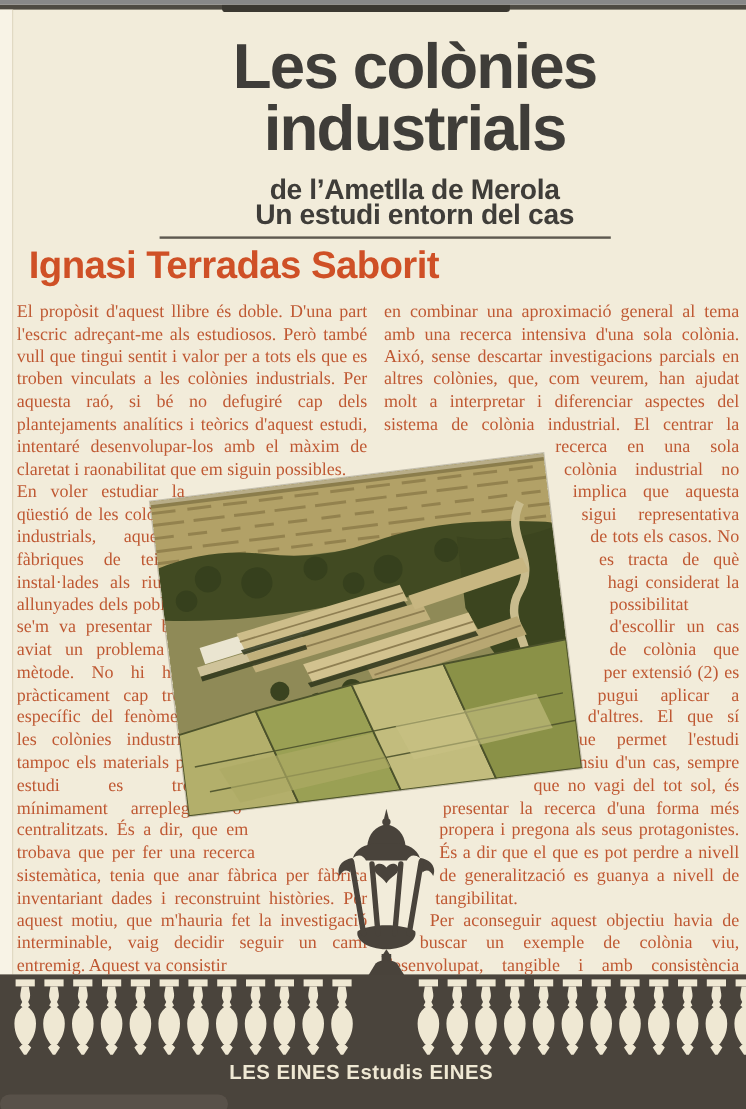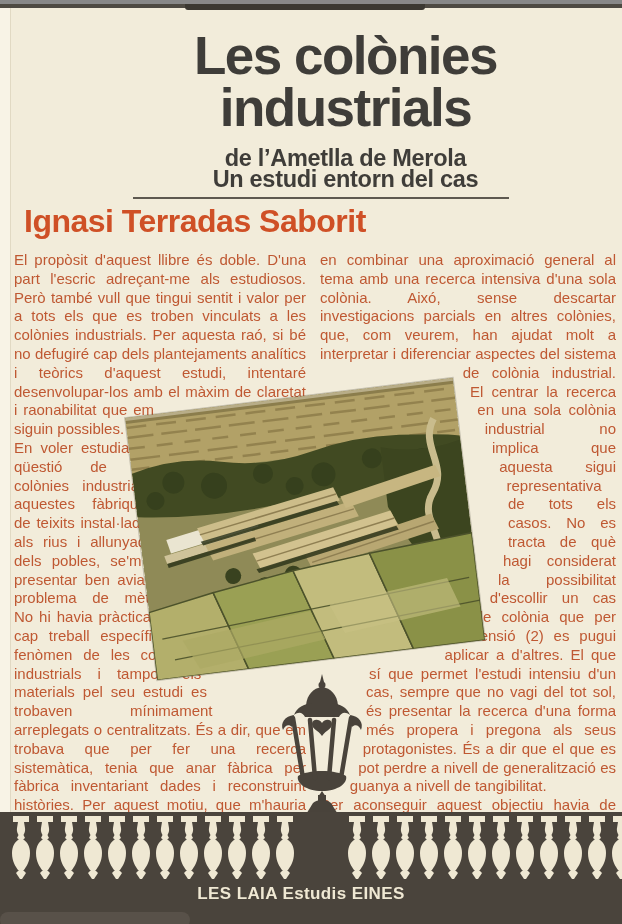--- a/index.html
+++ b/index.html
@@ -29,21 +29,21 @@
   .title-line{font-size:53px;line-height:52px;font-weight:bold;letter-spacing:-1.5px;color:var(--title);}
   .subtitle{margin-top:14px;}
   .subtitle-line{font-size:23.5px;line-height:21px;font-weight:bold;letter-spacing:-0.3px;color:var(--title);}
   .rule{position:absolute;top:193px;left:133px;width:376px;height:2px;background:#5e5950;}
   .author{position:absolute;top:199px;left:0;right:0;text-align:left;padding-left:24px;
           font-size:32px;font-weight:bold;letter-spacing:-0.5px;color:var(--accent-orange);}
 
   
   .col{position:absolute;top:247px;height:561px;overflow:hidden;
        color:var(--body-text);font-size:15px;line-height:18.8px;text-align:justify;}
-  .col p{margin:0;}
+  .col p{margin:0;font-family:Liberation Serif, serif;}
   .col-left{left:14px;width:292px;}
   .col-right{left:320px;width:296px;}
   .f-photo-left{float:right;width:152px;height:458px;
      shape-outside:polygon(0 172px,152px 172px,152px 452px,64px 452px,0 238px);shape-margin:5px;}
   .f-photo-right{float:left;width:188px;height:418px;
      shape-outside:polygon(0 128px,136px 128px,188px 262px,170px 330px,118px 395px,0 418px);shape-margin:5px;}
   .f-lantern{float:left;clear:left;width:46px;height:120px;margin-top:26px;
      shape-outside:polygon(0 0,40px 0,46px 40px,34px 90px,20px 120px,0 120px);shape-margin:4px;}
 
   
@@ -223,20 +223,20 @@
       <use href="#bal" x="442"></use>
         <use href="#bal" x="466"></use>
         <use href="#bal" x="490"></use>
         <use href="#bal" x="514"></use>
       <use href="#bal" x="538"></use>
         <use href="#bal" x="562"></use>
         <use href="#bal" x="586"></use>
         <use href="#bal" x="610"></use>
     </svg>
     <div class="imprint">
-      <span>LES LAIA</span>
+      <span>LES EINES</span>
       <span> </span>
       <span>Estudis EINES</span>
     </div>
     <div class="band-smudge"></div>
   </div>
 
 </div>
 
 </body></html>

